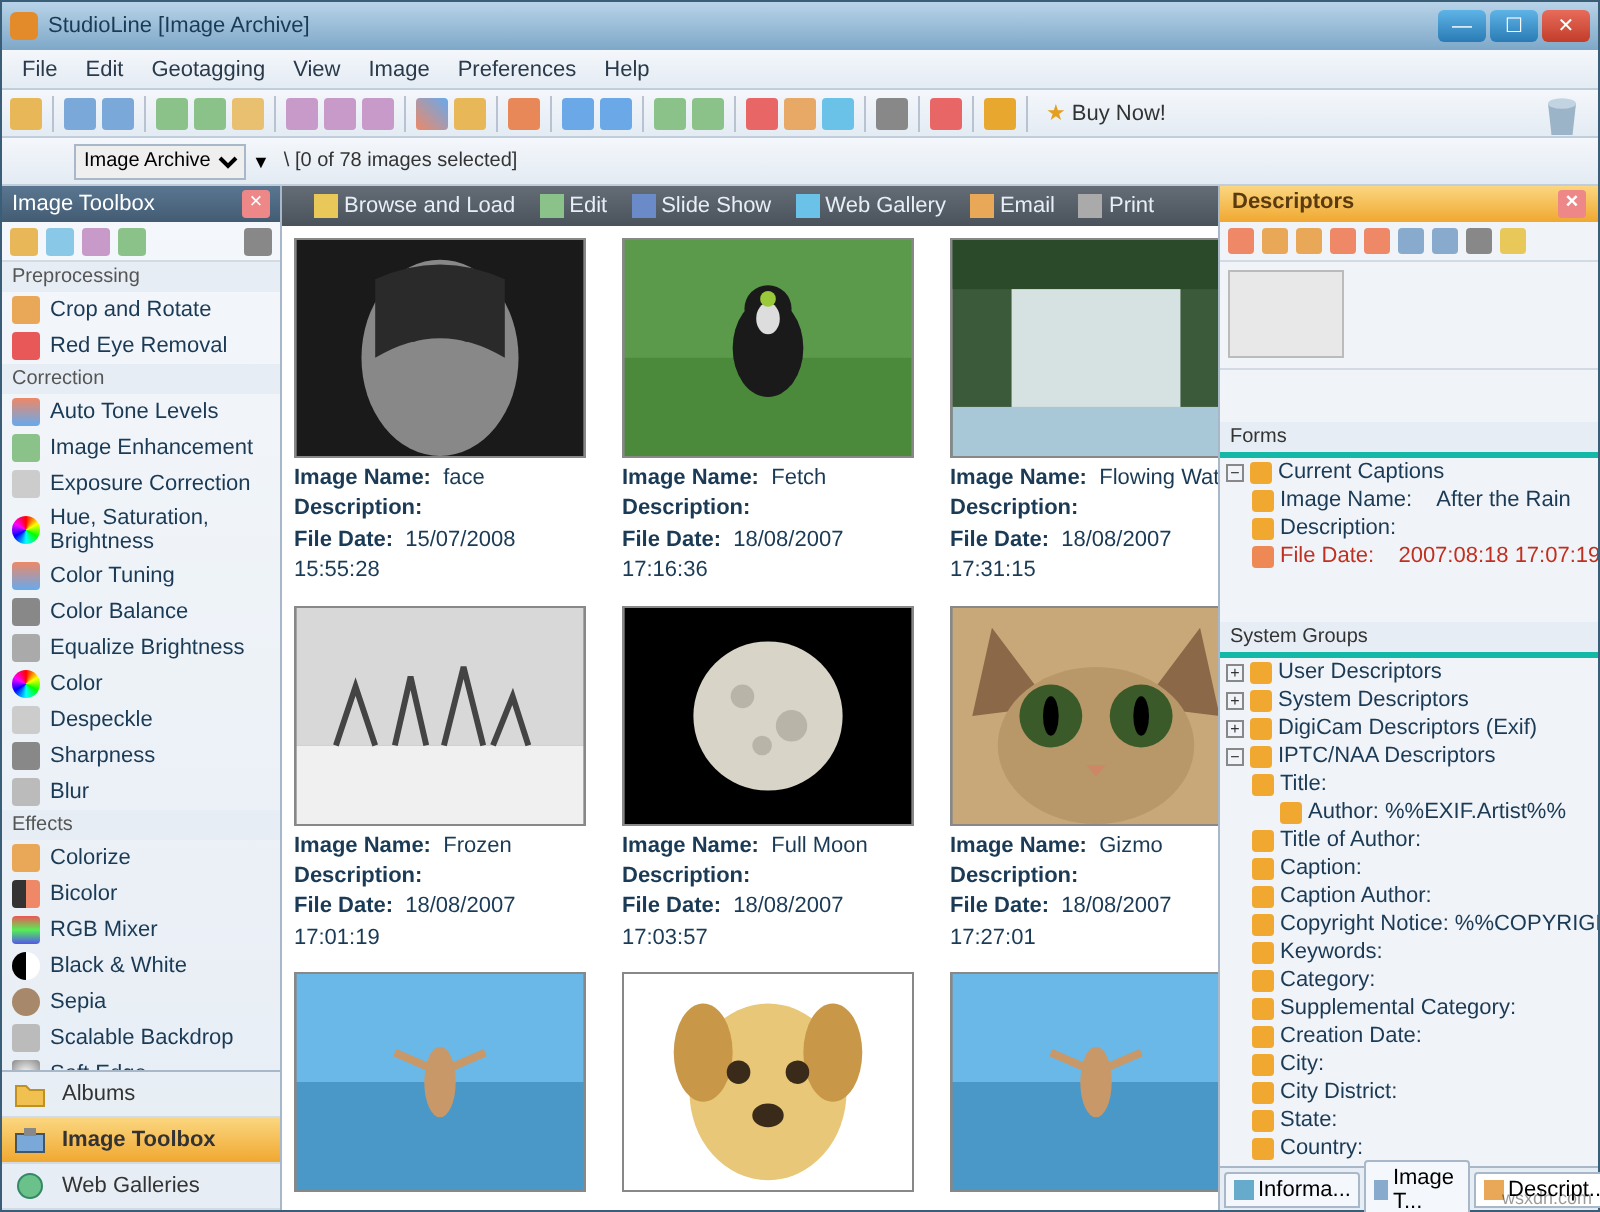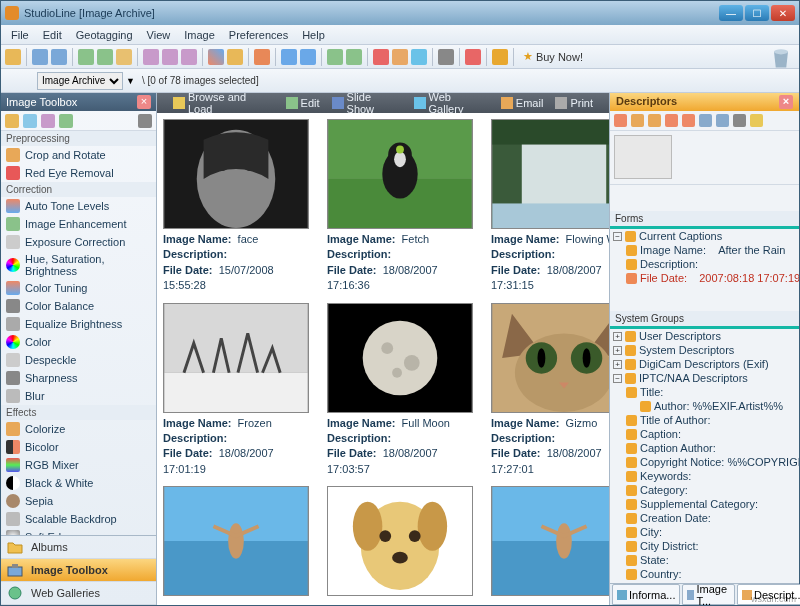--- a/index.html
+++ b/index.html
@@ -28,21 +28,21 @@
 .buynow { display: inline-flex; align-items: center; gap: 3px; font-size: 10px; color: #333; margin-left: 4px; }
 .buynow .star { color: #e3a020; }
 .toolbar select { font-size: 10px; height: 18px; border: 1px solid #a8b8c8; }
 .toolbar .path { font-size: 10px; color: #333; margin-left: 4px; }
 .trash { margin-left: auto; width: 28px; height: 28px; }
 
 
 .main { flex: 1; display: flex; min-height: 0; }
 
 
-.left { width: 156px; background: linear-gradient(#f4f7fb,#e6edf4); border-right: 1px solid #a8b8c8; display: flex; flex-direction: column; }
+.left { width: 140px; background: linear-gradient(#f4f7fb,#e6edf4); border-right: 1px solid #a8b8c8; display: flex; flex-direction: column; }
 .panelhdr { height: 18px; background: linear-gradient(#5a7690,#435c74); color: #fff; font-size: 10px; padding: 2px 5px; display: flex; align-items: center; }
 .panelhdr .x { margin-left: auto; cursor: pointer; width: 14px; height: 14px; background: #e88; border-radius: 2px; text-align: center; line-height: 12px; }
 .toolrow { height: 20px; display: flex; align-items: center; padding: 0 4px; gap: 4px; border-bottom: 1px solid #d2dae4; }
 .sechdr { font-size: 10px; color: #555; padding: 2px 5px; background: #e6edf4; }
 .toollist { flex: 1; overflow-y: auto; }
 .tool { display: flex; align-items: center; gap: 5px; padding: 2px 5px; font-size: 10px; color: #1a3a55; }
 .tool .ti { width: 14px; height: 14px; border-radius: 2px; flex-shrink: 0; }
 .bottomnav { border-top: 1px solid #a8b8c8; }
 .navitem { display: flex; align-items: center; gap: 8px; padding: 4px 6px; font-size: 11px; color: #333; border-bottom: 1px solid #d2dae4; }
 .navitem.active { background: linear-gradient(#fbd680,#f0a830); font-weight: bold; }
@@ -68,21 +68,21 @@
 .preview { height: 54px; display: flex; padding: 4px; border-bottom: 1px solid #d2dae4; }
 .preview .pbox { width: 58px; height: 44px; border: 1px solid #bbb; background: #e8e8e8; }
 .rsec { font-size: 10px; color: #333; padding: 2px 5px; background: #e6edf4; border-bottom: 3px solid #14b8a6; margin-top: 26px; }
 .tree { flex: 1; overflow-y: auto; font-size: 10px; color: #1a3a55; }
 .tnode { display: flex; align-items: center; gap: 3px; padding: 1px 3px; white-space: nowrap; }
 .tnode .exp { width: 9px; height: 9px; border: 1px solid #888; text-align: center; line-height: 7px; font-size: 8px; color: #333; flex-shrink: 0; }
 .tnode .bico { width: 11px; height: 11px; background: #f0a830; border-radius: 2px; flex-shrink: 0; }
 .tnode.red { color: #c03020; }
 .tnode.l1 { padding-left: 16px; }
 .tnode.l2 { padding-left: 30px; }
-.tabs { height: 22px; background: #e6edf4; border-top: 1px solid #a8b8c8; display: flex; padding: 0 2px; gap: 2px; }
+.tabs { height: 22px; background: #e6edf4; border-top: 1px solid #a8b8c8; display: flex; align-items: center; padding: 0 2px; gap: 2px; }
 .tab { font-size: 9px; padding: 2px 4px; border: 1px solid #a8b8c8; background: #f4f7fb; border-radius: 2px 2px 0 0; display: flex; align-items: center; gap: 2px; }
 .tab.active { background: #fff; }
 .tab .tbi { width: 10px; height: 10px; }
 
 .watermark { position: absolute; bottom: 2px; right: 4px; font-size: 9px; color: rgba(0,0,0,0.4); pointer-events: none; }
 
 
 .thumb svg { width: 100%; height: 100%; }
 </style>
 </head>

